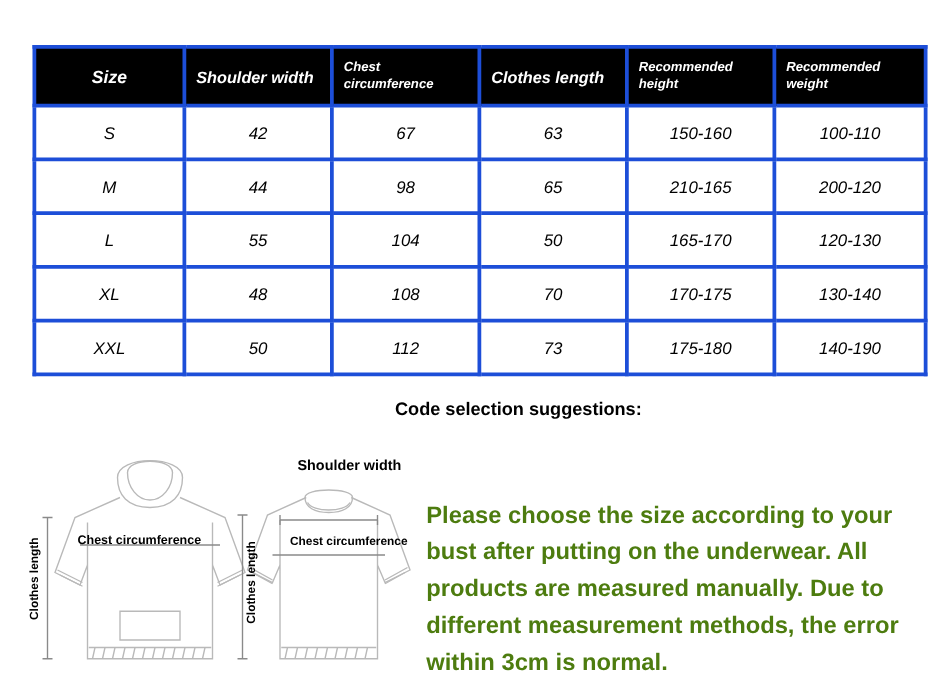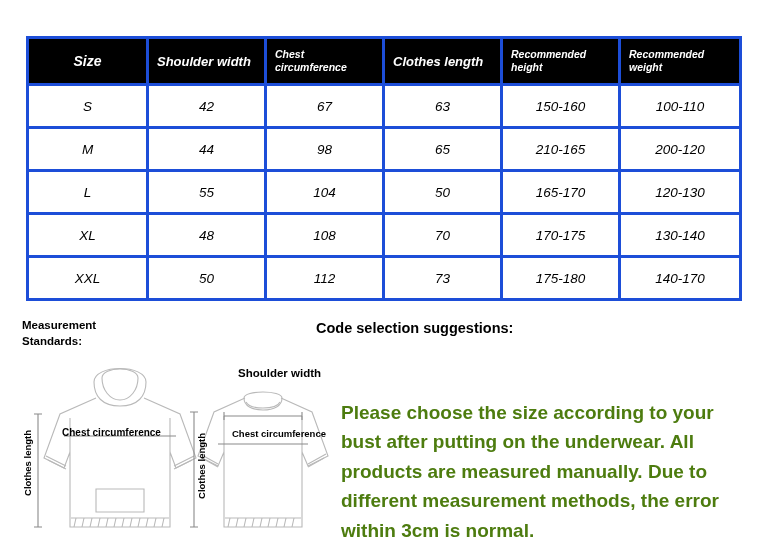--- a/index.html
+++ b/index.html
@@ -233,26 +233,25 @@
         <td>70</td>
         <td>170-175</td>
         <td>130-140</td>
       </tr>
       <tr>
         <td>XXL</td>
         <td>50</td>
         <td>112</td>
         <td>73</td>
         <td>175-180</td>
-        <td>140-170</td>
+        <td>140-190</td>
       </tr>
     </tbody>
   </table>
 
-  <div class="measure-standards">Measurement Standards:</div>
 
   <div class="code-suggestions-title">Code selection suggestions:</div>
   <div class="code-suggestions-body">Please choose the size according to your bust after putting on the underwear. All products are measured manually. Due to different measurement methods, the error within 3cm is normal.</div>
 
   <div class="illus illus-hoodie">
     <svg width="180" height="185" viewBox="0 0 180 185" fill="none" stroke="#b9b9b9" stroke-width="1.1">
 
       <path d="M64 30 C64 12, 116 12, 116 30 C116 44, 108 54, 90 54 C72 54, 64 44, 64 30 Z"></path>
       <path d="M72 26 C72 14, 108 14, 108 26 C108 38, 100 48, 90 48 C80 48, 72 38, 72 26 Z"></path>
 

